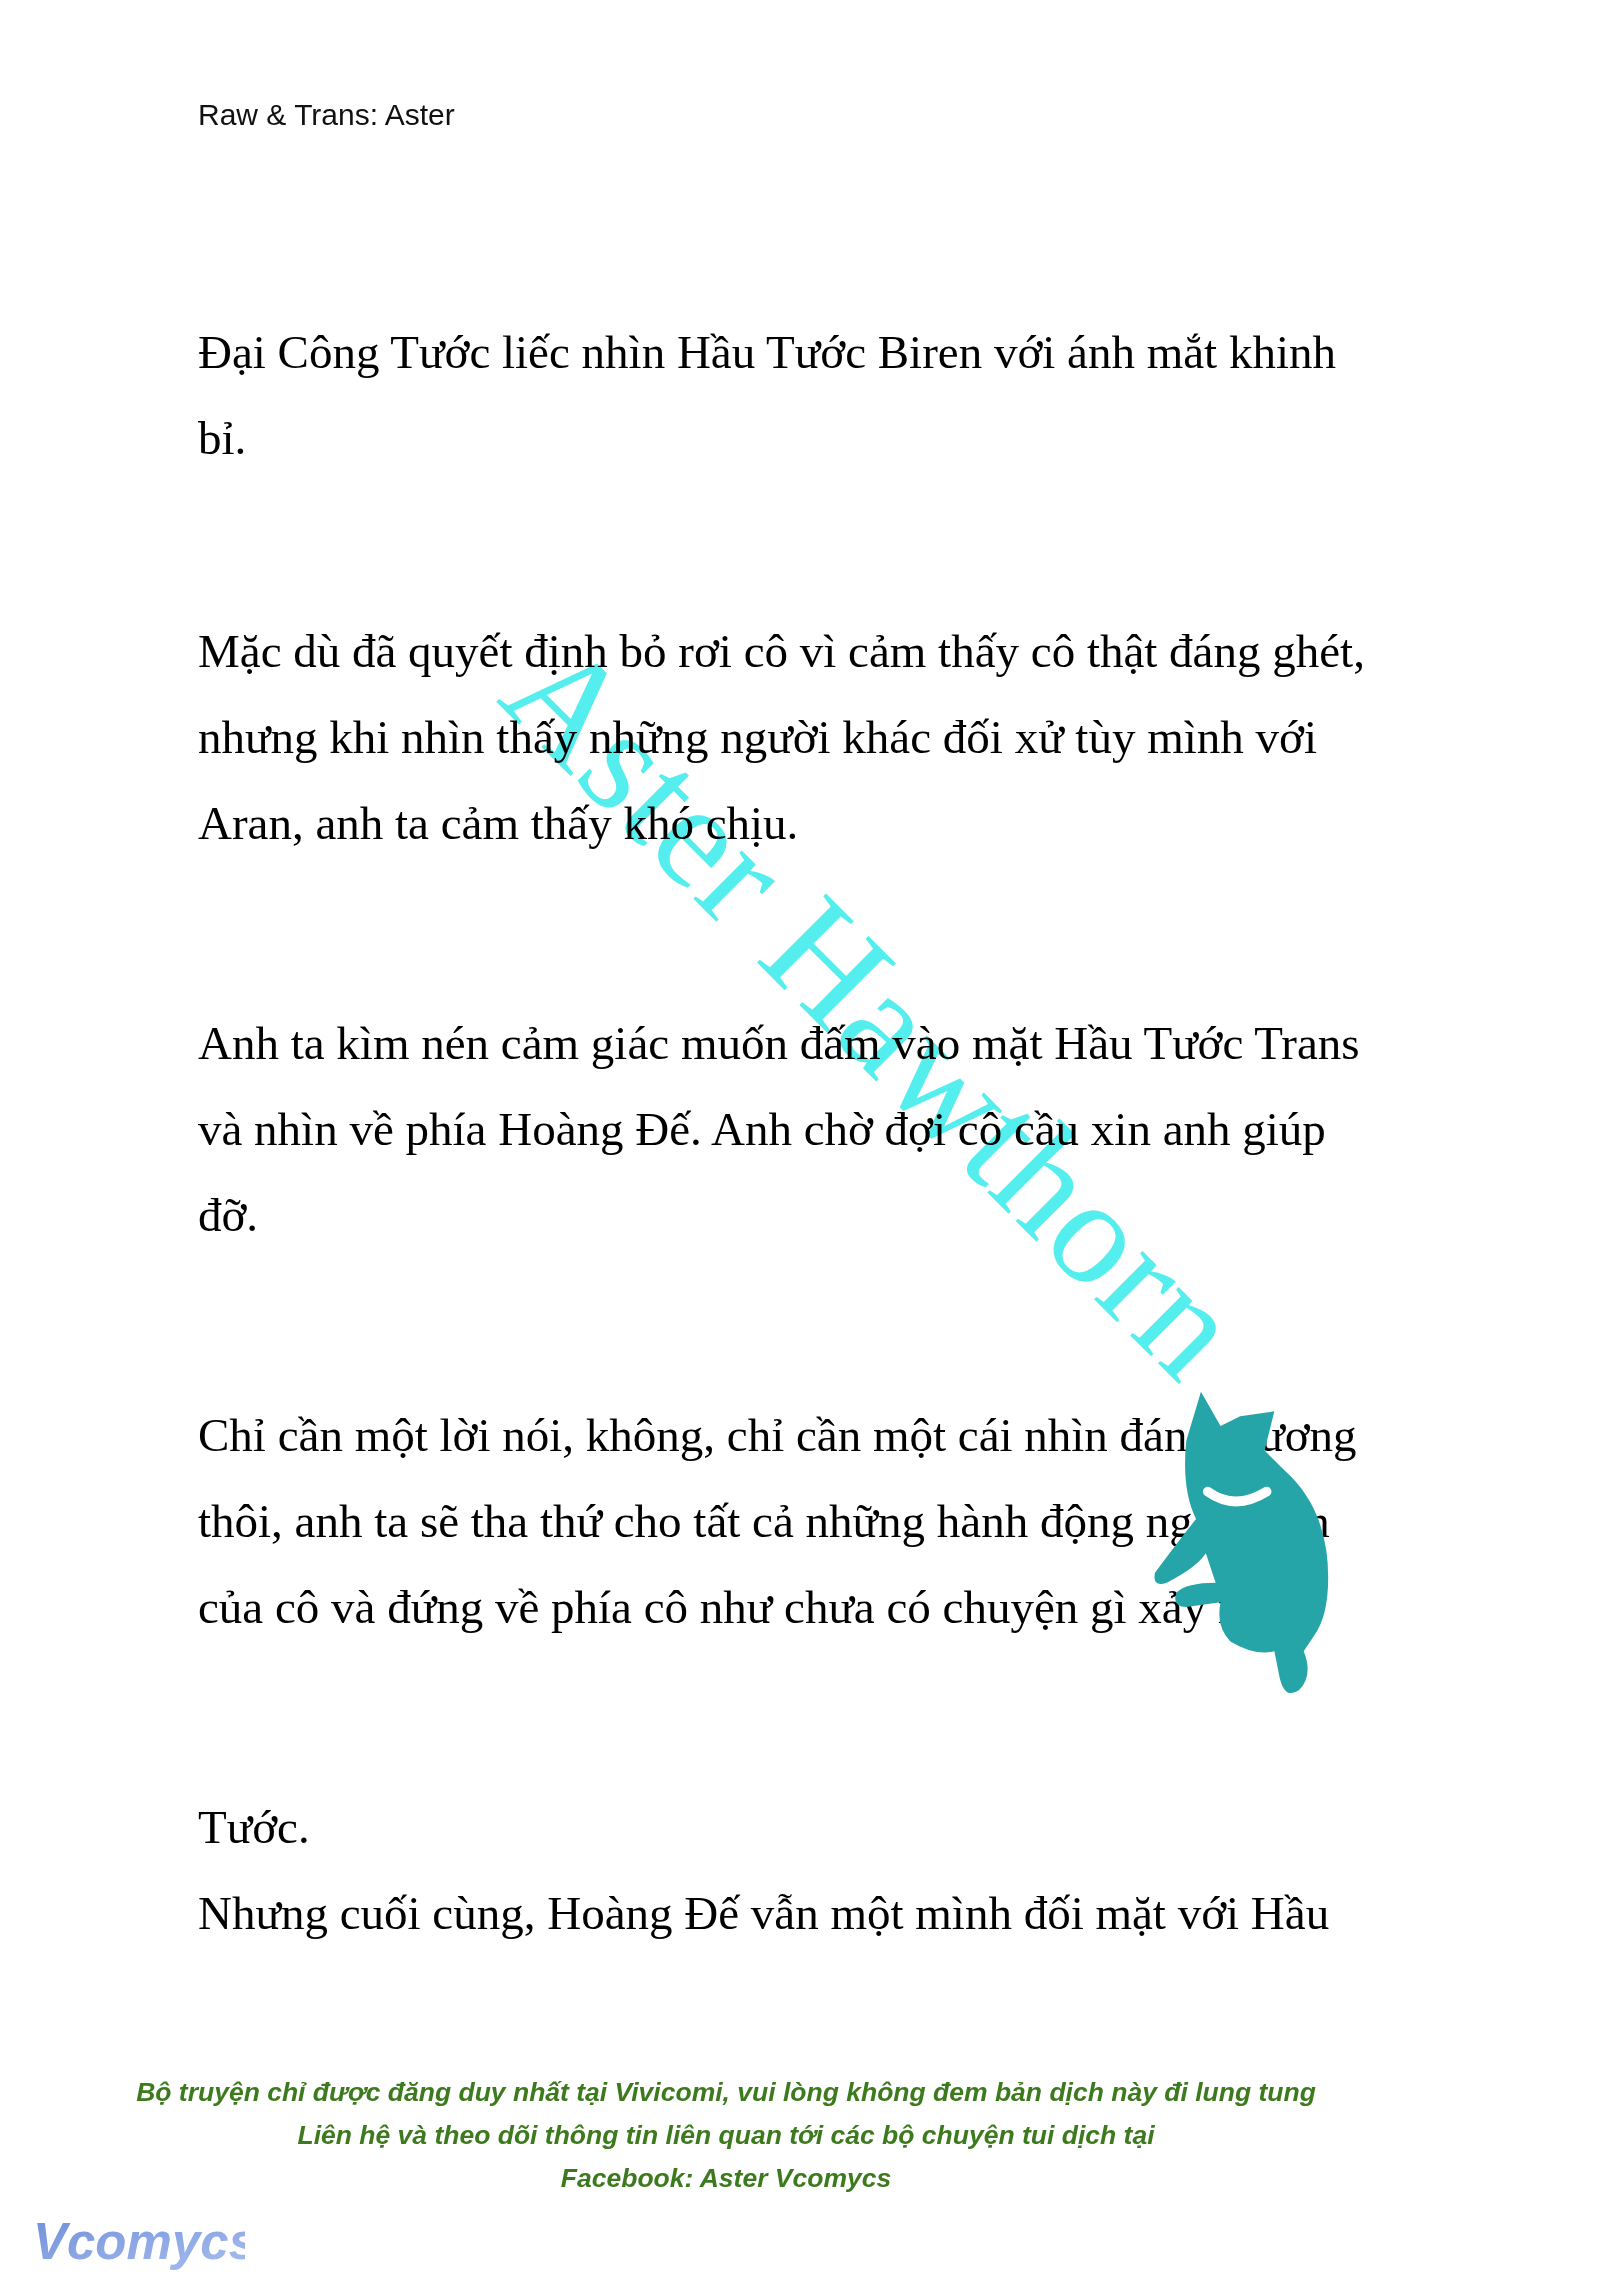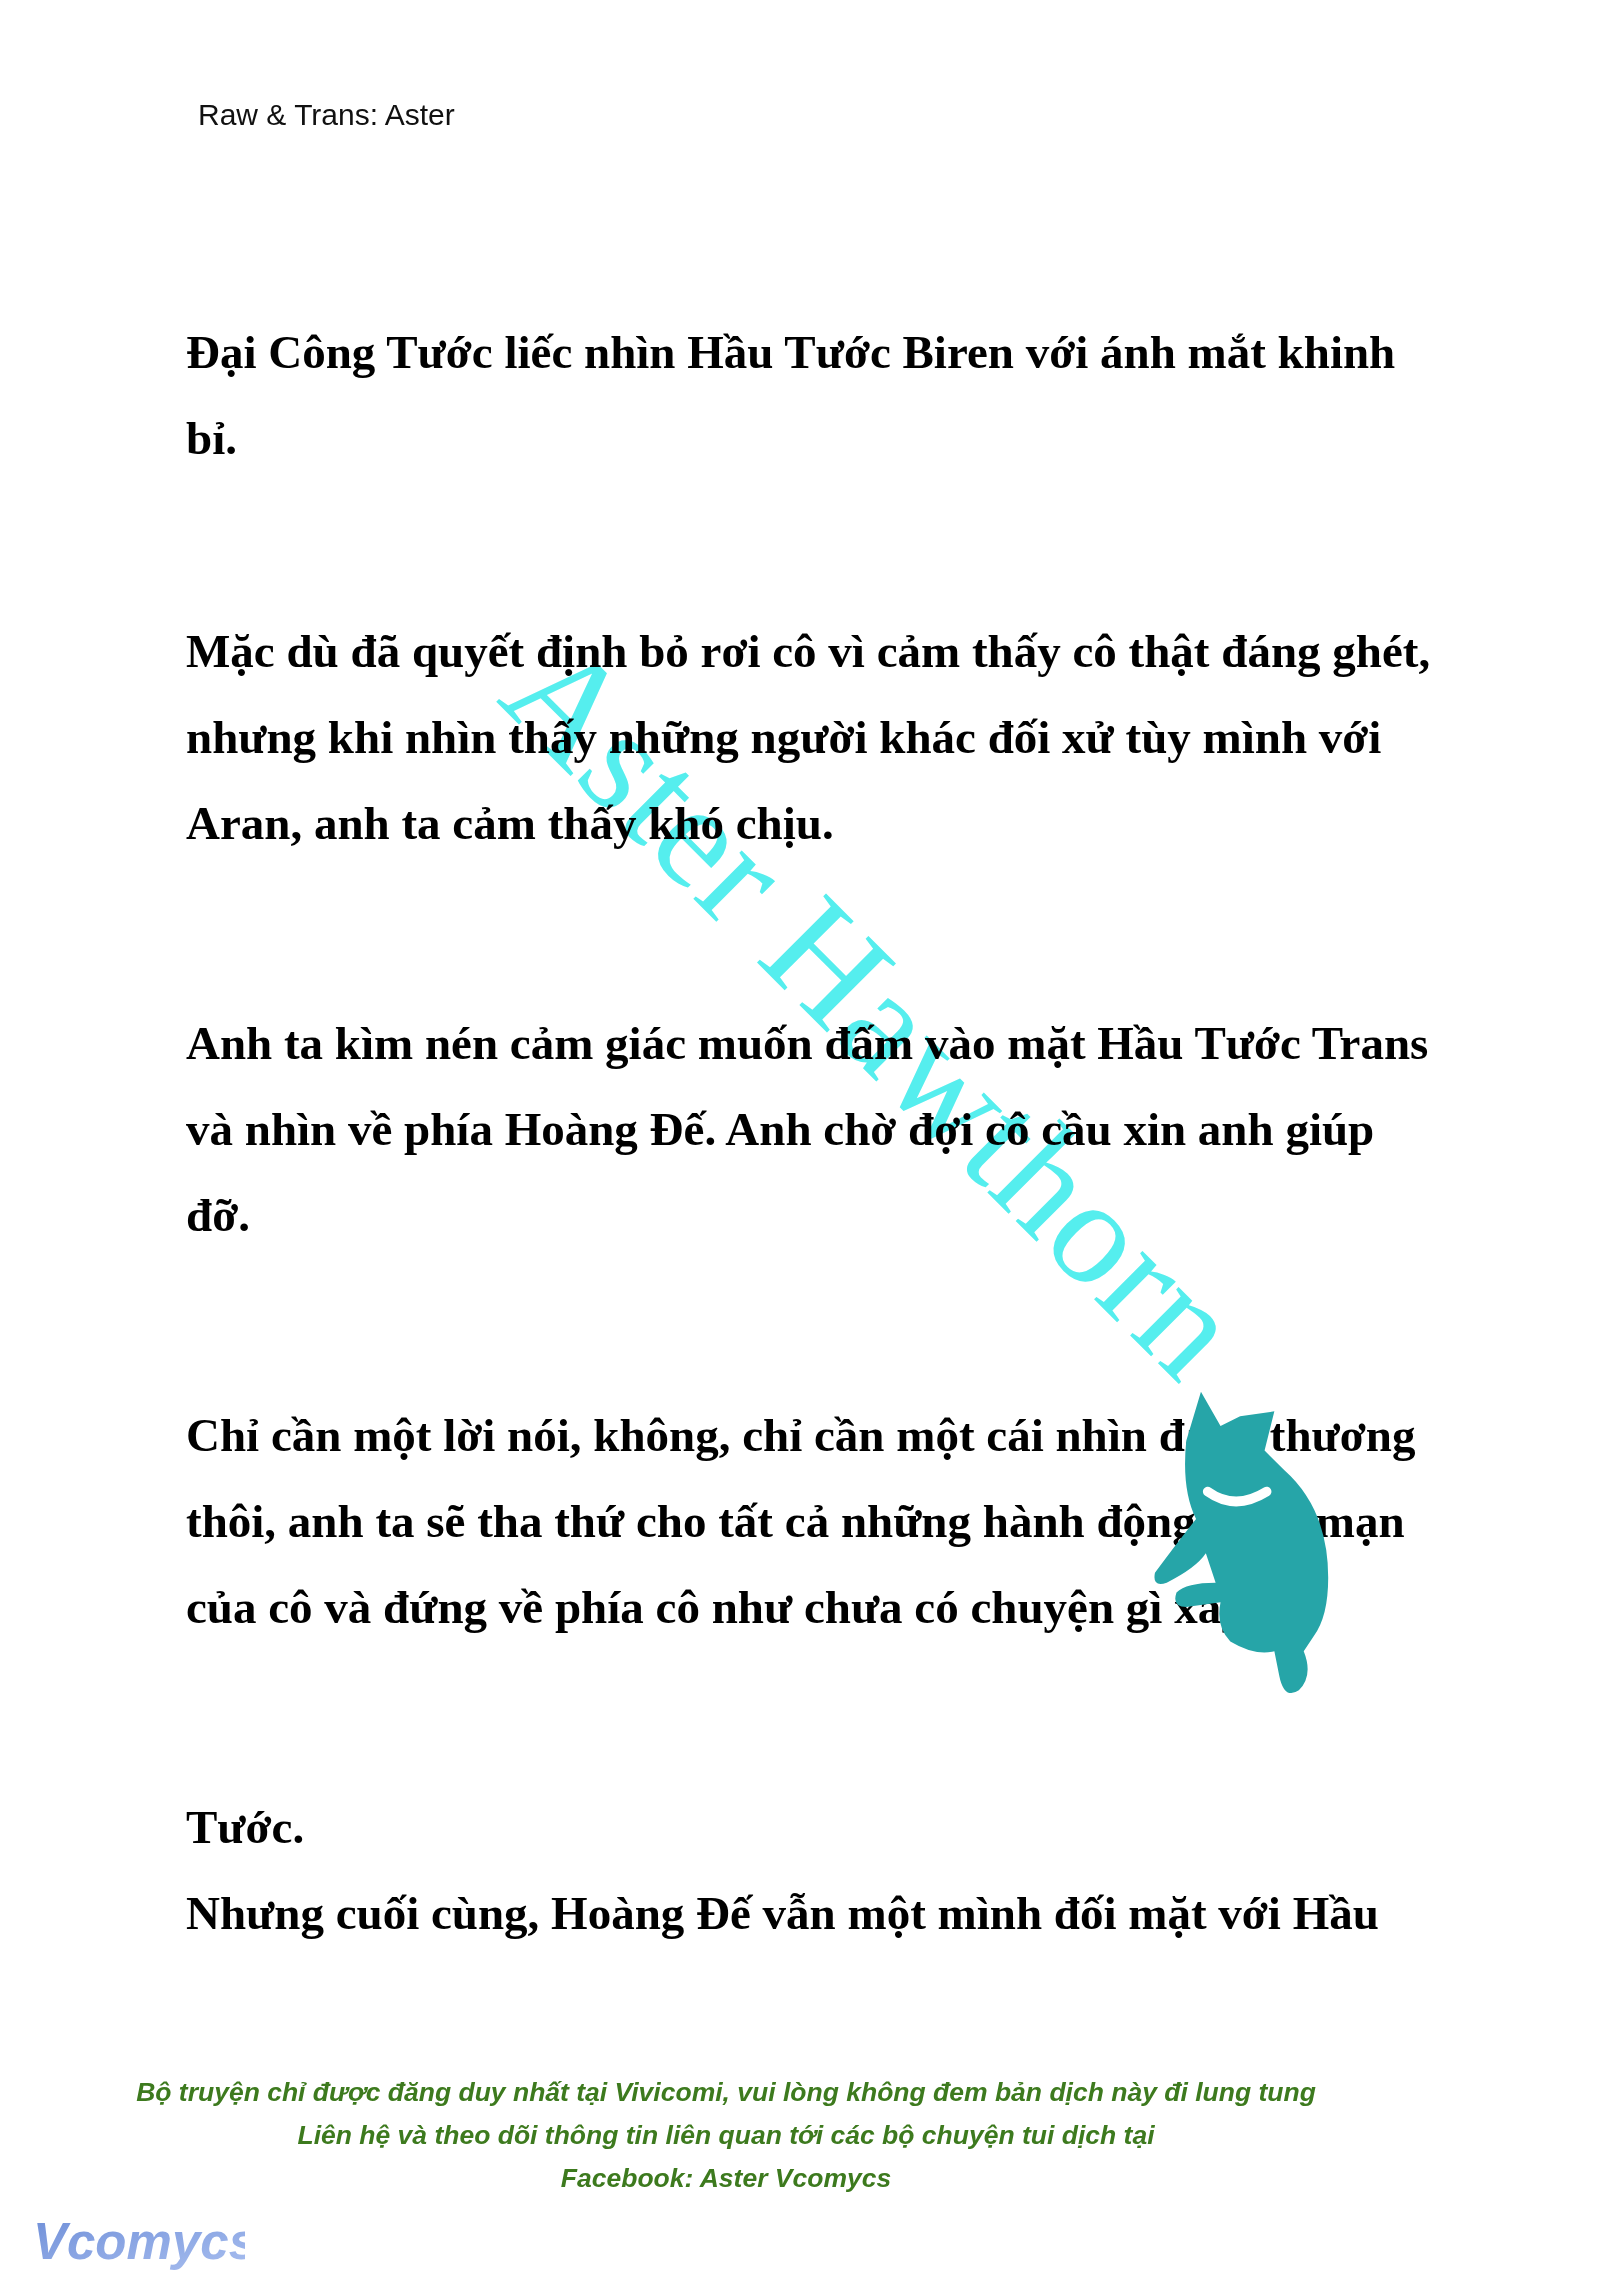--- a/index.html
+++ b/index.html
@@ -1,18 +1,18 @@
 <!DOCTYPE html>
 <html><head>
 <meta charset="utf-8">
 <style>
   html, body { margin:0; padding:0; }
   body { width:1621px; height:2293px; background:#ffffff; position:relative; overflow:hidden; }
   .header { position:absolute; left:198px; top:98px; font-family:"Liberation Sans", sans-serif; font-size:30px; color:#111; }
-  .para { position:absolute; left:186px; width:1264px; font-family:"Liberation Serif", serif; font-size:47px; line-height:86px; color:#000; z-index:2;font-weight:bold; }
+  .para { position:absolute; left:198px; width:1264px; font-family:"Liberation Serif", serif; font-size:47px; line-height:86px; color:#000; z-index:2; }
   .watermark { position:absolute; left:245px; top:951px; transform-origin:0 0; transform:rotate(45deg) translate(0,-490px);
     font-family:"Liberation Serif", serif; font-size:149px; color:#55eeee; white-space:nowrap; z-index:1; letter-spacing:1px; }
   .cat { position:absolute; left:1147px; top:1382px; width:196px; height:323px; z-index:3; }
   .footer { position:absolute; left:16px; width:1420px; top:2071px; text-align:center; font-family:"Liberation Sans", sans-serif; font-style:italic; font-weight:bold; font-size:26.5px; line-height:43px; color:#3d7a1e; }
   .logo { position:absolute; left:29px; top:2210px; width:216px; height:69px; }
 </style>
 </head>
 <body>
 
 <div class="header">Raw &amp; Trans: Aster</div>

